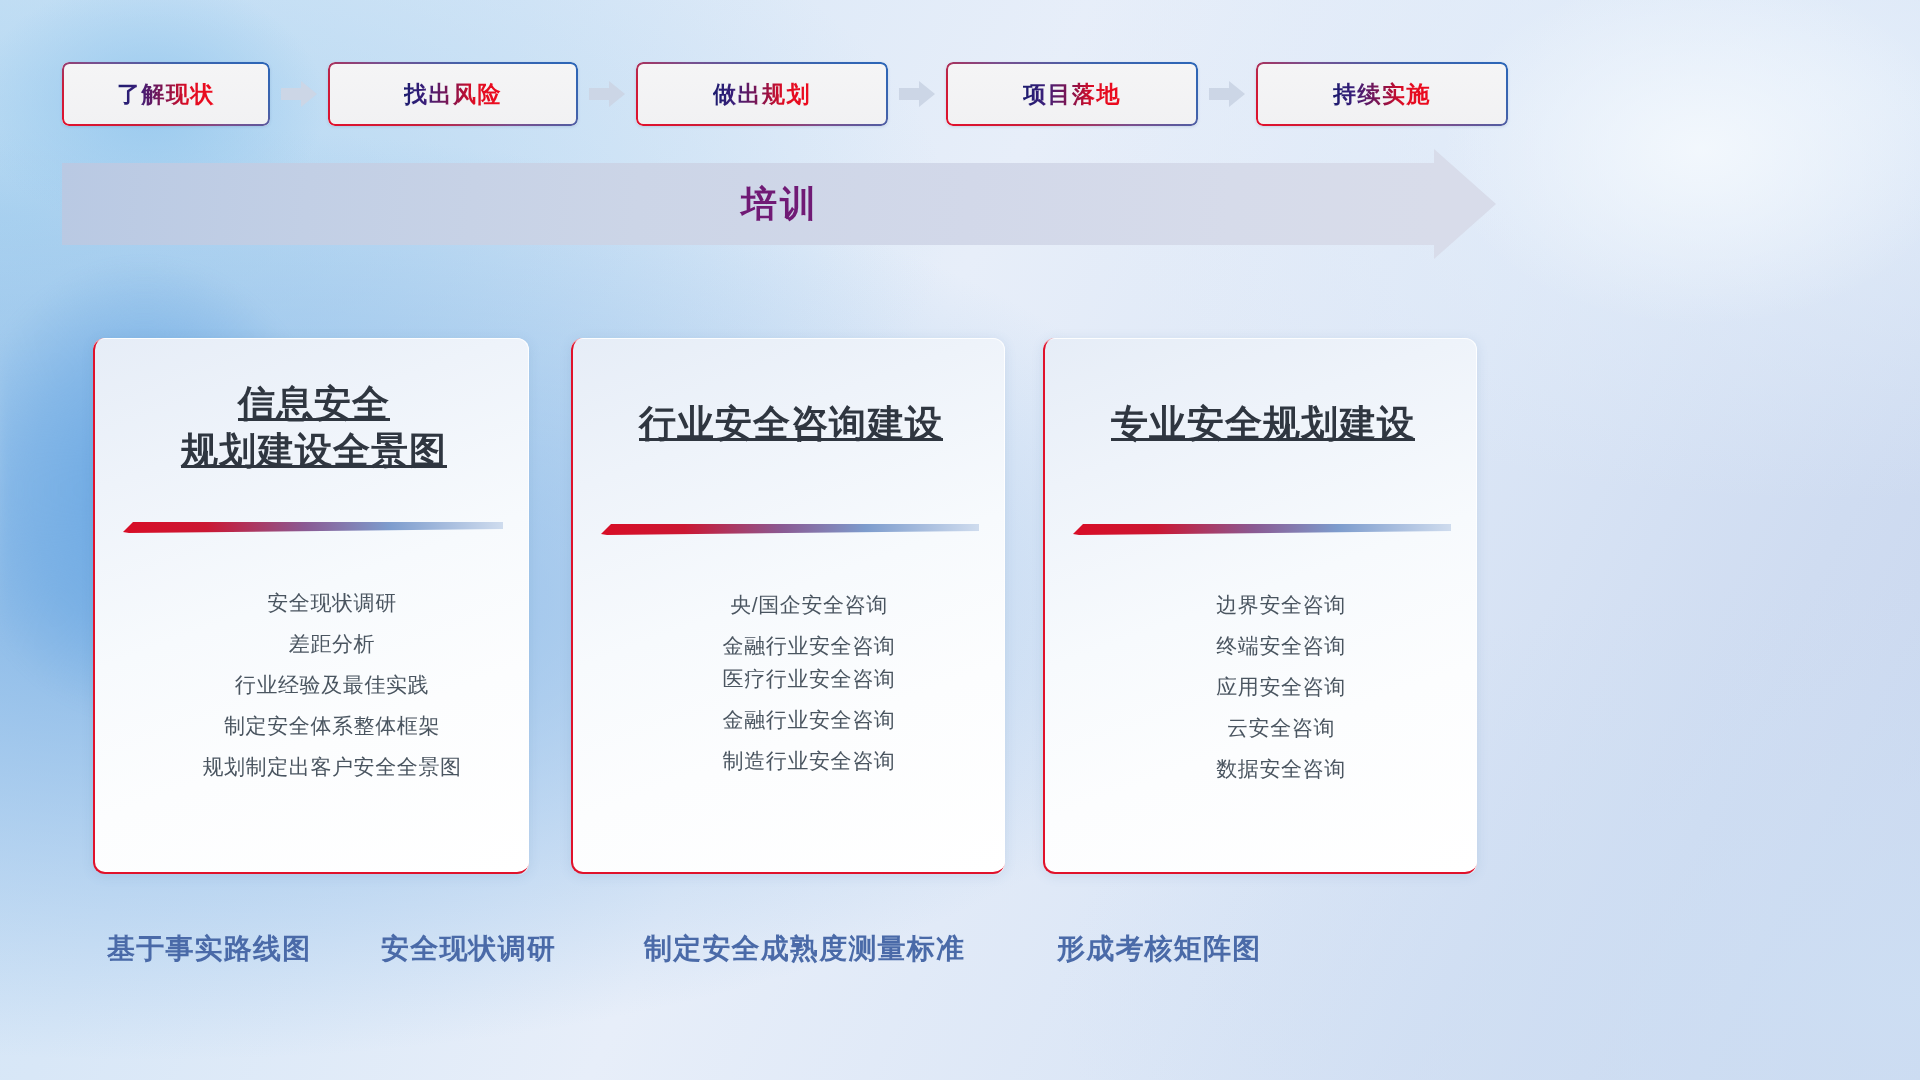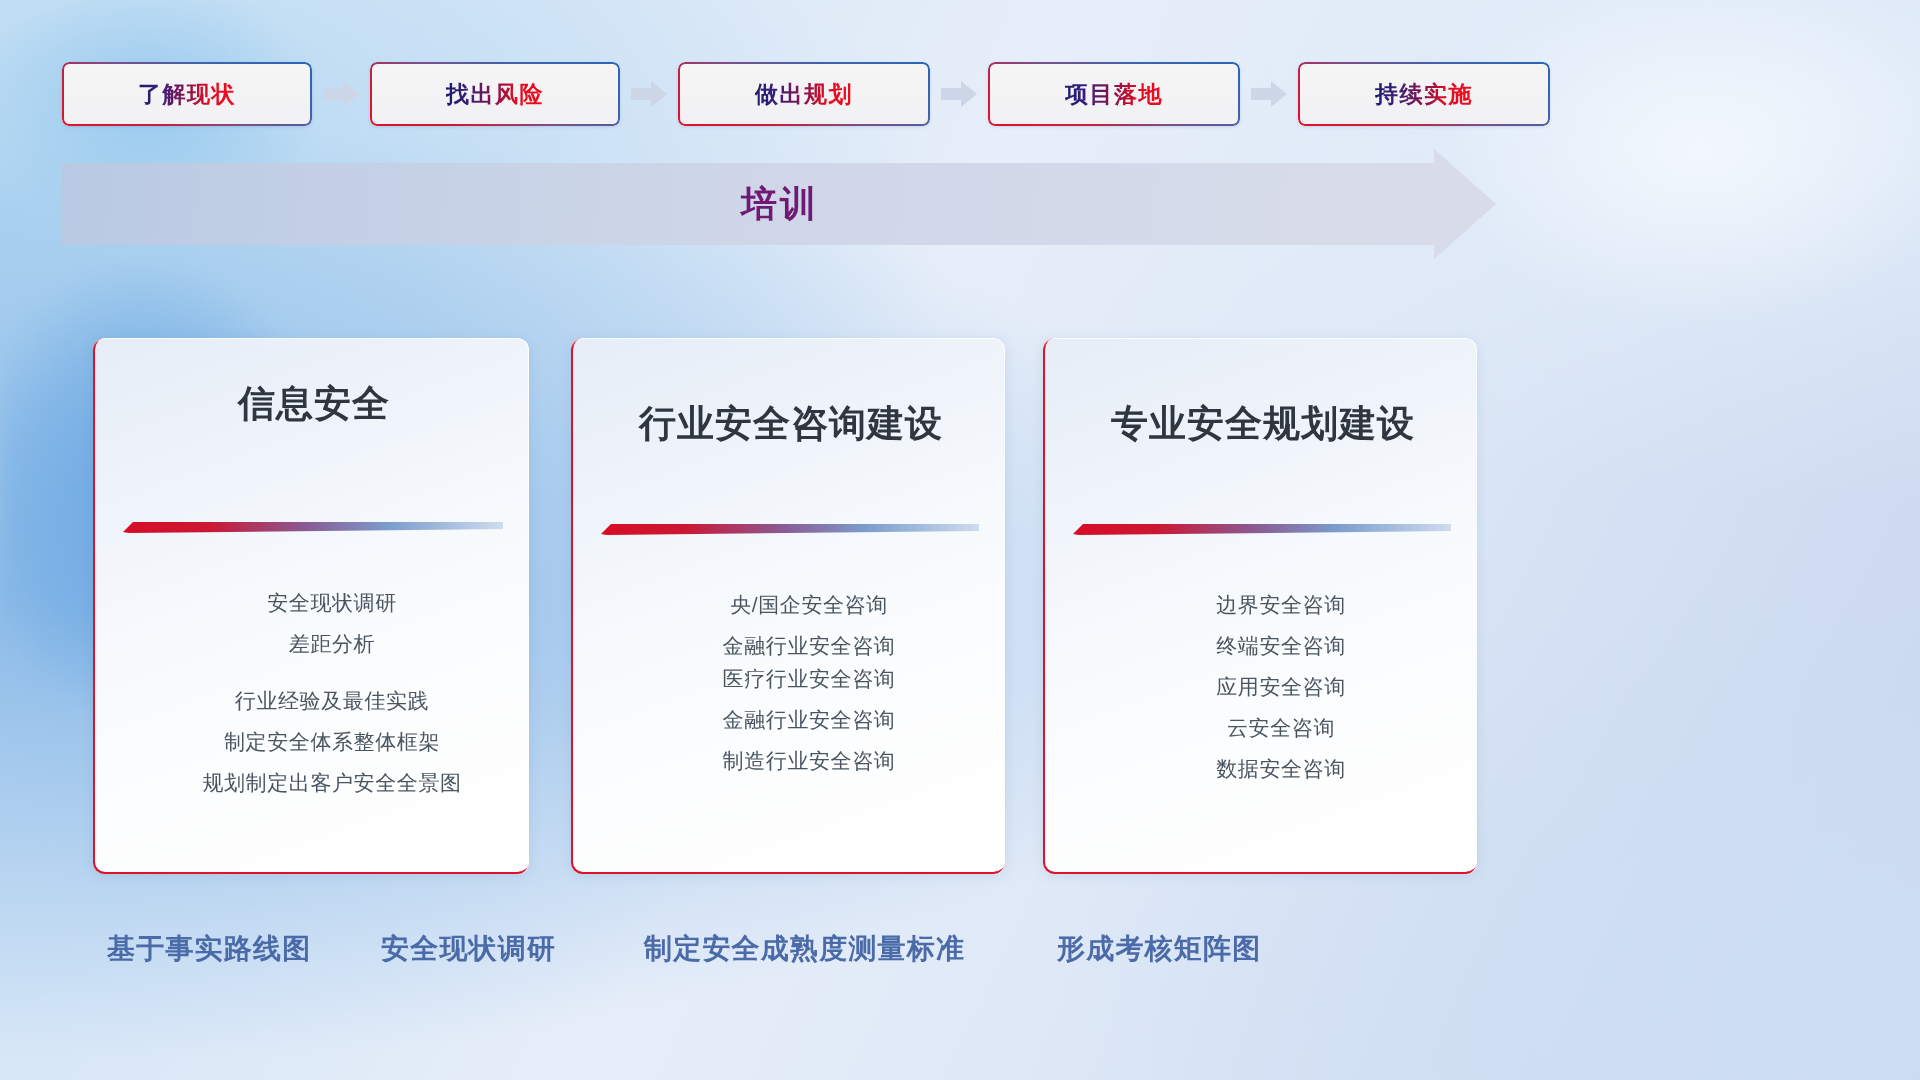--- a/index.html
+++ b/index.html
@@ -73,20 +73,21 @@
   }
   .card::after{
     content:"";position:absolute;left:-2.5px;right:0;top:0;bottom:-2.5px;border-radius:12px;
     border:1px solid rgba(255,255,255,.85);
     border-left:none;border-bottom:none;pointer-events:none;
   }
   .card-title{
     position:absolute;left:4px;right:0;
     text-align:center;color:#2f3640;font-weight:700;letter-spacing:1px;
     line-height:1.28;
+    text-decoration:underline;
   }
   .card-rule{position:absolute;height:13px;}
   .card-rule svg{display:block;}
   .card-list{position:absolute;left:0;right:0;text-align:center;}
   .card-list li{
     list-style:none;font-size:21px;color:#4a5560;letter-spacing:.6px;
     line-height:1;margin:0;text-align:center;
   }
 
   
@@ -99,21 +100,21 @@
 </head>
 <body>
 
 <div id="bg"></div>
 <div id="bg-blue-topleft"></div>
 <div id="bg-blue-left"></div>
 <div id="bg-light-right"></div>
 
 <div id="steps">
 
-  <div class="step-box" style="width:250px">
+  <div class="step-box" style="width:208px">
     <span class="step-label">了解现状</span>
   </div>
   <div class="step-arrow">
     <svg width="36" height="26" viewBox="0 0 36 26">
         <path d="M0 7h20V0l16 13-16 13v-7H0z" fill="#ccd6e6"></path>
       </svg>
   </div>
 
   <div class="step-box" style="width:250px">
     <span class="step-label">找出风险</span>
@@ -151,38 +152,39 @@
   <div class="body"></div>
   <div class="head"></div>
   <div id="banner-text">培训</div>
 </div>
 
 <div id="cards">
 
   <div class="card" style="left:93px;width:434px">
     <div class="card-title" style="top:42px;font-size:37px">
       <div>信息安全</div>
+      <div>规划建设全景图</div>
     </div>
     <div class="card-rule" style="left:28px;top:183px;width:380px">
       <svg width="380" height="13" viewBox="0 0 380 13" preserveAspectRatio="none">
         <defs>
             <linearGradient id="g1" x1="0" y1="0" x2="1" y2="0">
           <stop offset="0%" stop-color="#d80d26"></stop>
               <stop offset="22%" stop-color="#cb1733"></stop>
           <stop offset="48%" stop-color="#8a5a93"></stop>
               <stop offset="70%" stop-color="#7d9ccd"></stop>
           <stop offset="100%" stop-color="#cfdcee"></stop>
             </linearGradient>
           </defs>
         <path d="M0 11 L10 1 L380 1 L380 8 L6 12 Z" fill="url(#g1)"></path>
       </svg>
     </div>
     <ul class="card-list" style="top:238px">
       <li style="margin-bottom:20px">安全现状调研</li>
-      <li style="margin-bottom:36px">差距分析</li>
+      <li style="margin-bottom:20px">差距分析</li>
       <li style="margin-bottom:20px">行业经验及最佳实践</li>
       <li style="margin-bottom:20px">制定安全体系整体框架</li>
       <li>规划制定出客户安全全景图</li>
     </ul>
   </div>
 
   <div class="card" style="left:571px;width:432px">
     <div class="card-title" style="top:62px;font-size:37px">
       <div>行业安全咨询建设</div>
     </div>

